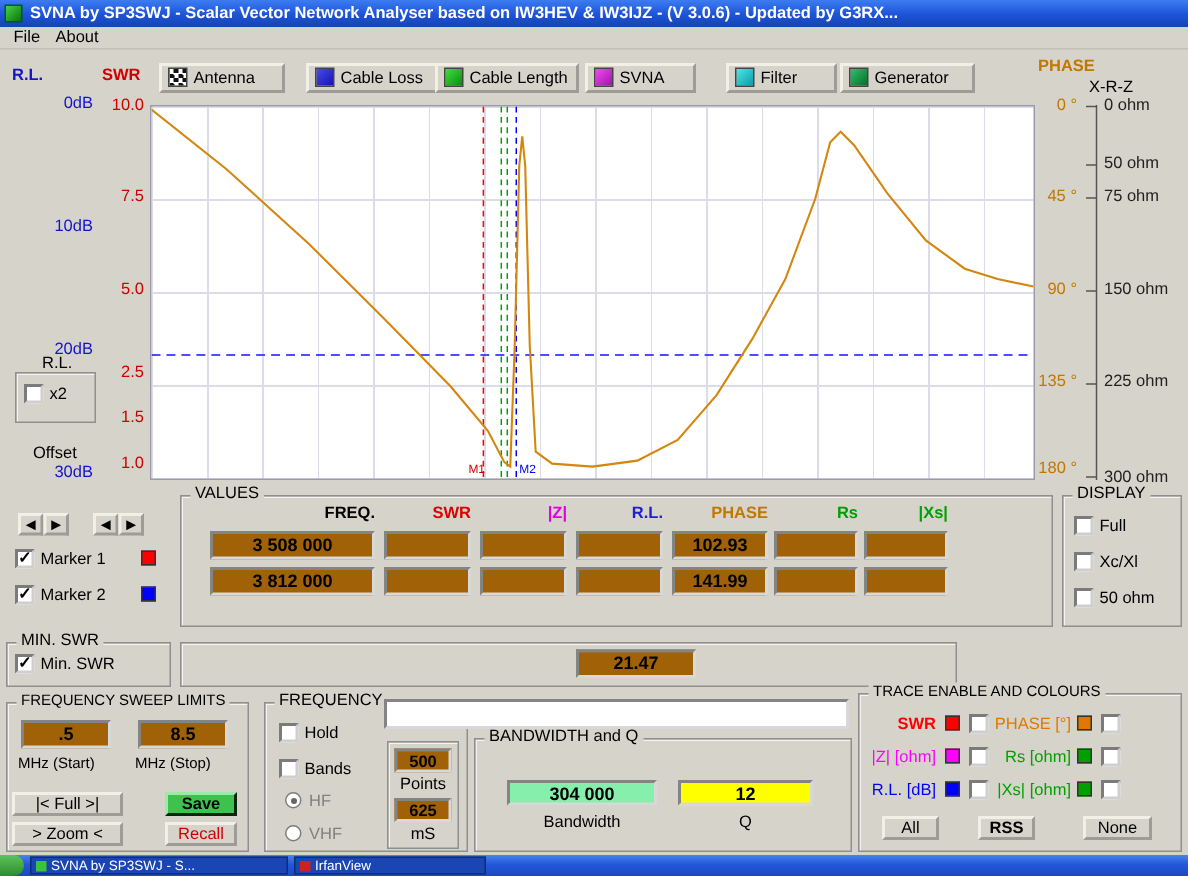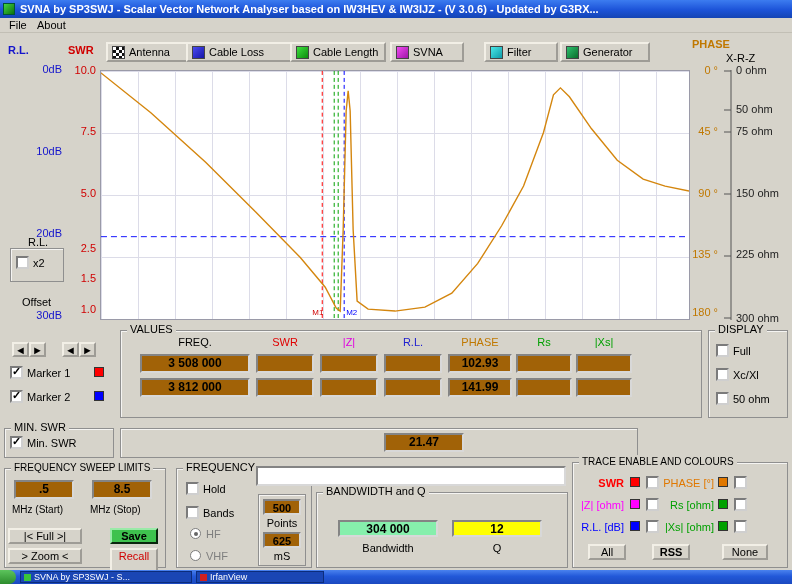--- a/index.html
+++ b/index.html
@@ -37,21 +37,21 @@
   .btn{position:absolute;background:#d6d3ca;border:2px outset #f2efe6;font-size:11px;text-align:center;
     line-height:12px;cursor:default;overflow:hidden;white-space:nowrap}
   .btn.green{background:#3ec24e;border-color:#9aeaa8 #1d7a28 #1d7a28 #9aeaa8;font-weight:bold}
   .btn.red{color:#d00000}
   .cb{position:absolute;width:13px;height:13px;background:#fff;border:2px inset #cfcfcf}
   .cb.checked::after{content:"✓";position:absolute;left:0;top:-3px;font-size:11px;font-weight:bold;color:#000}
   .lbl{position:absolute;white-space:nowrap;font-size:11px}
   .radio{position:absolute;width:11px;height:11px;border-radius:50%;background:#fff;border:1px solid #7d7d7d}
   .radio.sel::after{content:"";position:absolute;left:3px;top:3px;width:4px;height:4px;border-radius:50%;background:#666}
   .sq{position:absolute;width:10px;height:10px;border:1px solid #333}
-  .hdr{position:absolute;font-weight:normal;font-size:11px;text-align:center}
+  .hdr{position:absolute;font-weight:bold;font-size:11px;text-align:right}
   .cmdinput{position:absolute;left:256px;top:466px;width:310px;height:20px;background:#fff;
     border:2px inset #d8d8d8;z-index:5;font-size:11px;padding:0 3px}
   .taskbar{left:0;top:570px;width:792px;height:14px;background:linear-gradient(180deg,#4a82ee,#2258d8 45%,#1b49c0)}
   .startstub{left:0;top:570px;width:16px;height:14px;background:linear-gradient(180deg,#5cc45c,#2c8c2c);border-radius:0 7px 7px 0}
   .task{position:absolute;top:571px;height:12px;background:#1a46b4;border:1px solid #0c2d7c;color:#fff;
     font-size:9px;line-height:10px;padding:0 3px;overflow:hidden;white-space:nowrap}
   .ticon{display:inline-block;width:7px;height:7px;vertical-align:-1px;margin-right:3px}
 </style>
 </head>
 <body>
@@ -66,21 +66,21 @@
   <div class="abs menubar"></div>
   <span class="abs menuitem" style="left:6px">File</span>
   <span class="abs menuitem" style="left:34px">About</span>
 
   <span class="abs axishdr" style="left:8px;top:44px;color:#1414cc">R.L.</span>
   <span class="abs axishdr" style="left:68px;top:44px;color:#d00000">SWR</span>
 
   <div class="tbtn" style="left:106px;width:84px">
     <span class="icon i-checker"></span><span>Antenna</span>
   </div>
-  <div class="tbtn" style="left:186px;width:112px">
+  <div class="tbtn" style="left:204px;width:112px">
     <span class="icon i-blue"></span><span>Cable Loss</span>
   </div>
   <div class="tbtn" style="left:290px;width:96px">
     <span class="icon i-green"></span><span>Cable Length</span>
   </div>
   <div class="tbtn" style="left:390px;width:74px">
     <span class="icon i-magenta"></span><span>SVNA</span>
   </div>
   <div class="tbtn" style="left:484px;width:74px">
     <span class="icon i-cyan"></span><span>Filter</span>
@@ -203,21 +203,21 @@
   <div class="gbox" style="left:4px;top:468px;width:162px;height:100px">
     <span class="gtitle" style="font-size:10px">FREQUENCY SWEEP LIMITS</span>
   </div>
   <div class="vfield" style="left:14px;top:480px;width:60px;height:19px">.5</div>
   <div class="vfield" style="left:92px;top:480px;width:60px;height:19px">8.5</div>
   <span class="lbl" style="left:12px;top:504px;font-size:10px">MHz  (Start)</span>
   <span class="lbl" style="left:90px;top:504px;font-size:10px">MHz  (Stop)</span>
   <div class="btn" style="left:8px;top:528px;width:74px;height:16px">|&lt; Full &gt;|</div>
   <div class="btn green" style="left:110px;top:528px;width:48px;height:16px">Save</div>
   <div class="btn" style="left:8px;top:548px;width:74px;height:16px">&gt; Zoom &lt;</div>
-  <div class="btn red" style="left:110px;top:548px;width:48px;height:33px">Recall</div>
+  <div class="btn red" style="left:110px;top:548px;width:48px;height:16px">Recall</div>
 
   <div class="gbox" style="left:176px;top:468px;width:136px;height:100px">
     <span class="gtitle">FREQUENCY</span>
   </div>
   <span class="cb" style="left:186px;top:482px"></span>
   <span class="lbl" style="left:203px;top:483px">Hold</span>
   <span class="cb" style="left:186px;top:506px"></span>
   <span class="lbl" style="left:203px;top:507px">Bands</span>
   <span class="radio sel" style="left:190px;top:528px"></span>
   <span class="lbl" style="left:206px;top:528px;color:#7f7f7f">HF</span>

